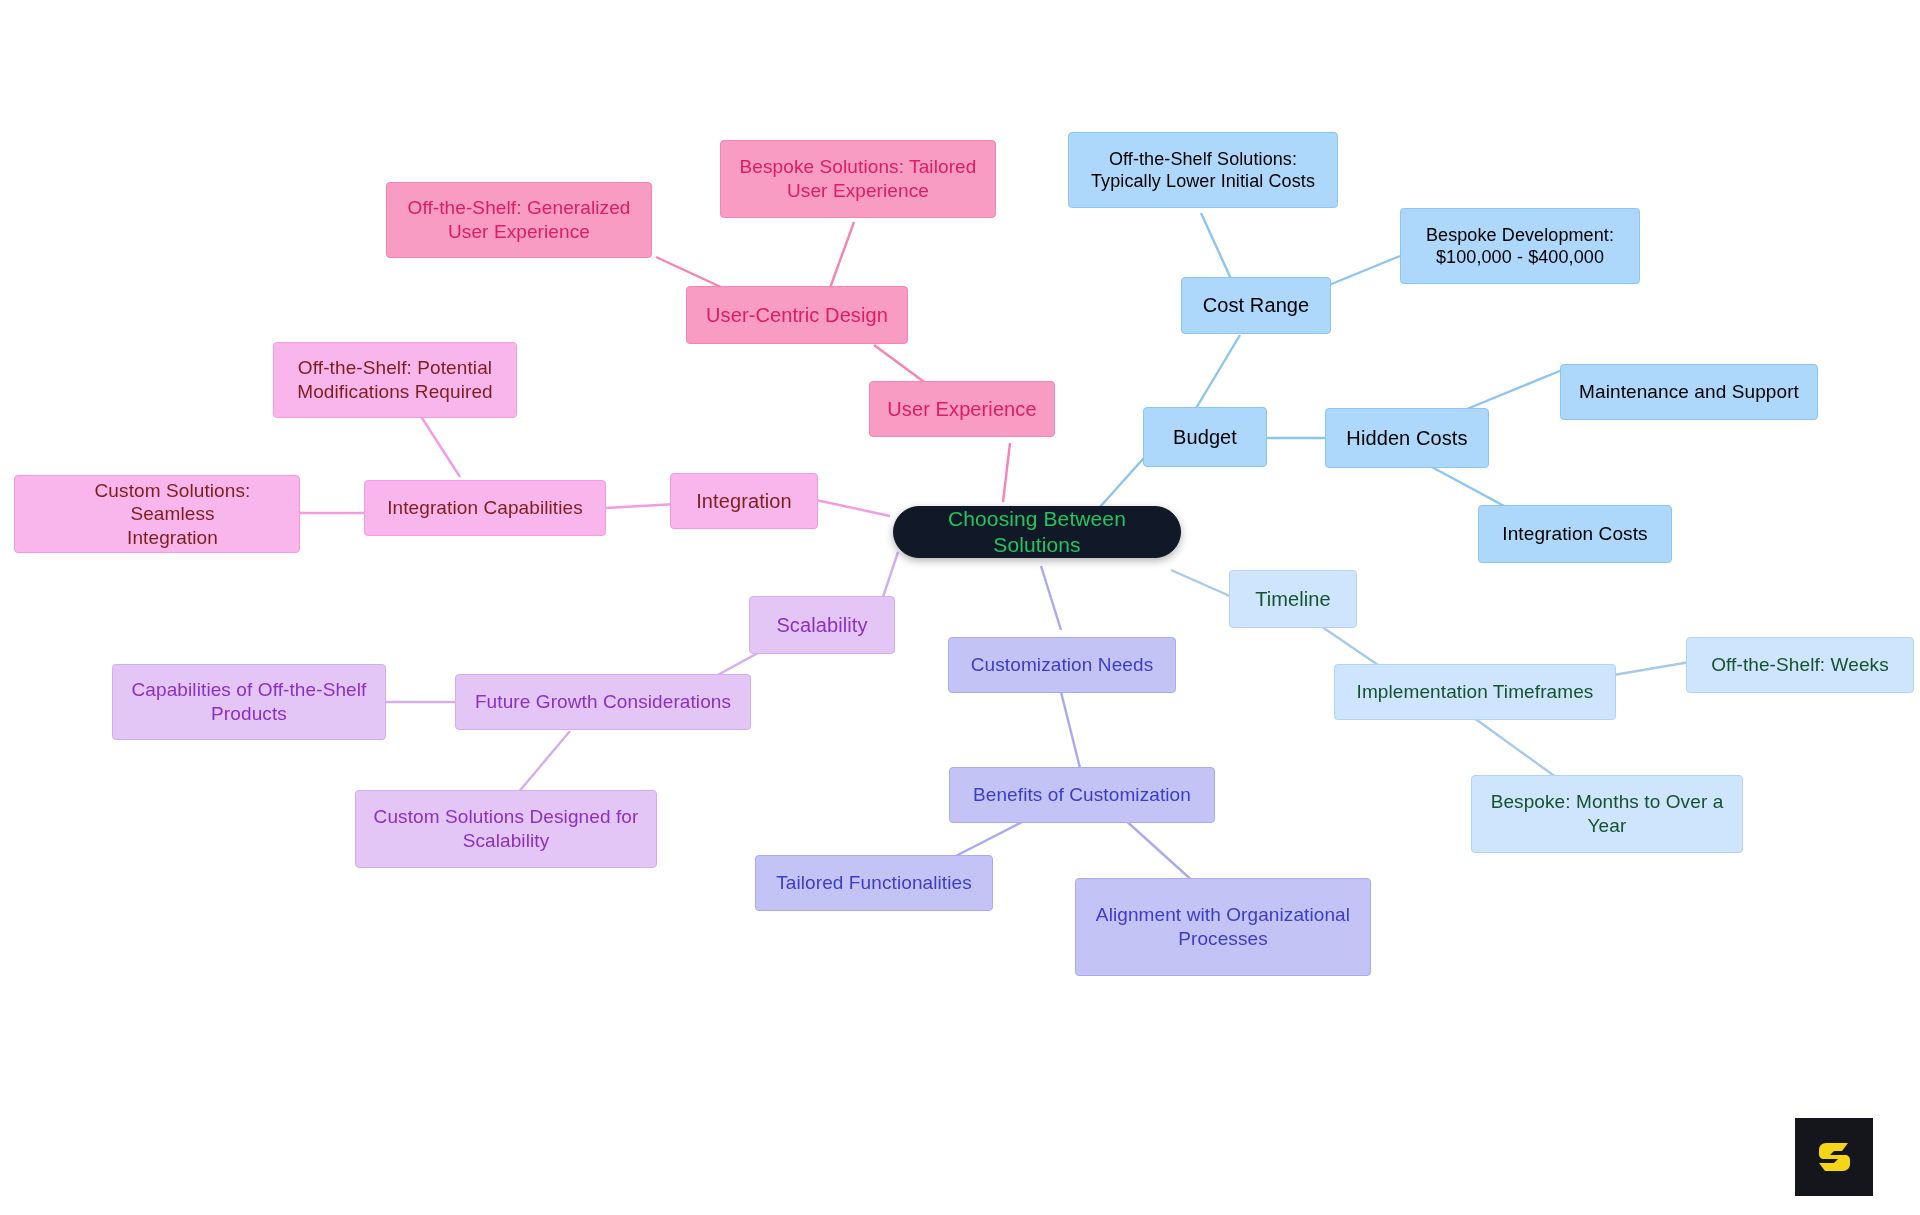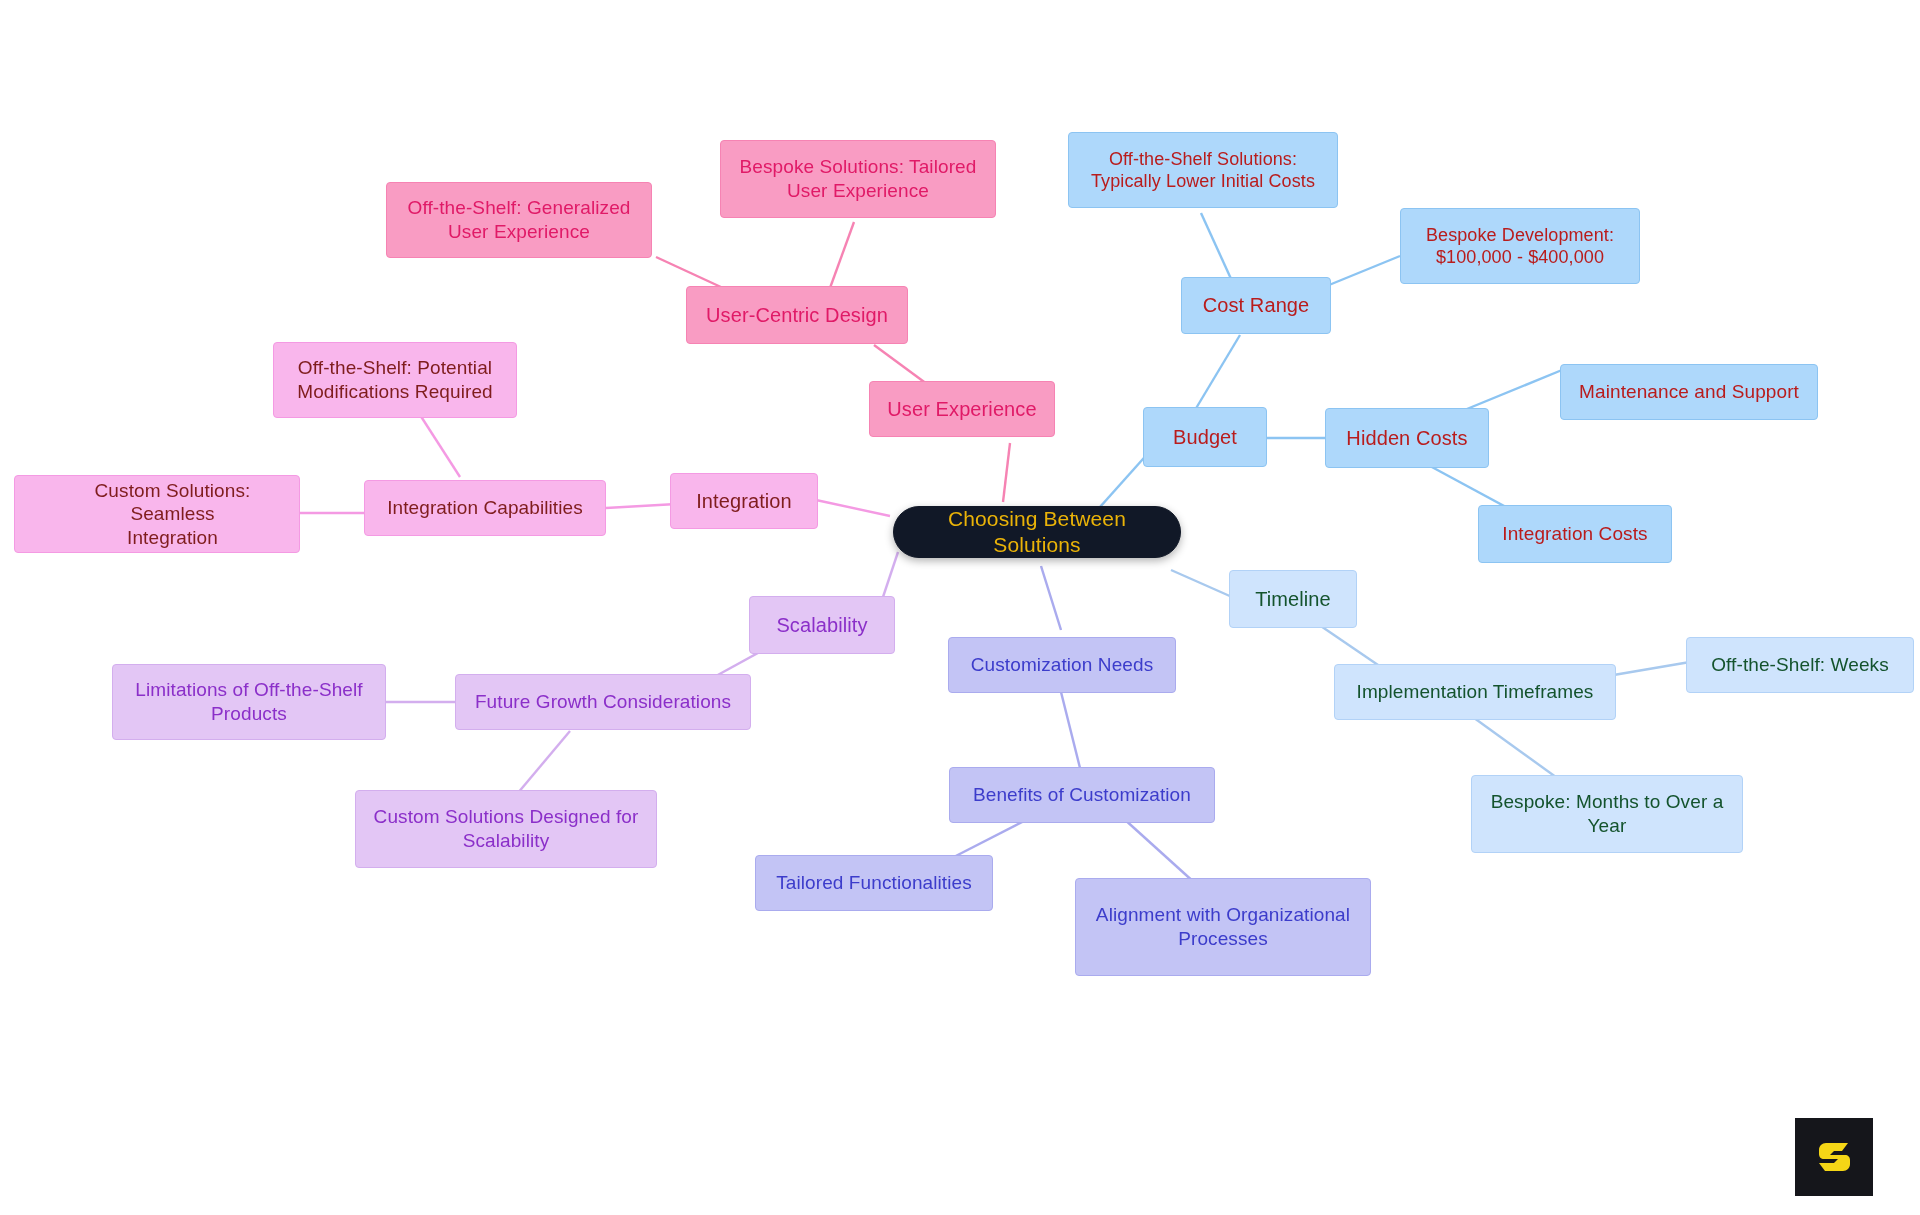--- a/index.html
+++ b/index.html
@@ -31,27 +31,27 @@
     text-align: center;
     border-radius: 4px;
     border: 1px solid transparent;
     line-height: 1.24;
     padding: 6px 14px;
     white-space: pre-line;
     letter-spacing: 0.1px;
   }
   .node.root {
     background: #111827;
-    color: #eab308;
+    color: #22c55e;
     border-color: #111827;
     border-radius: 30px;
     font-size: 21px;
     box-shadow: 0 3px 9px rgba(0,0,0,0.30);
   }
-  .node.blue      { background:#aed8fb; border-color:#8cc4f2; color:#b91c1c; }
+  .node.blue      { background:#aed8fb; border-color:#8cc4f2; color:#000000; }
   .node.lightblue { background:#cfe4fd; border-color:#b2d2f7; color:#14532d; }
   .node.indigo    { background:#c3c4f5; border-color:#aaabee; color:#3c3ccb; }
   .node.violet    { background:#e3c6f5; border-color:#d3aeee; color:#8b2fc9; }
   .node.magenta   { background:#f9b6ec; border-color:#f49ae3; color:#7f1d1d; }
   .node.pink      { background:#f99cc3; border-color:#f683b3; color:#e01a67; }
 
   .logo {
     position: absolute;
     background: #15161b;
     display: flex;
@@ -120,21 +120,21 @@
 Year</div>
 
   <div class="node indigo" style="left:948px; top:637px; width:228px; height:56px; font-size:19px;">Customization Needs</div>
   <div class="node indigo" style="left:949px; top:767px; width:266px; height:56px; font-size:19px;">Benefits of Customization</div>
   <div class="node indigo" style="left:755px; top:855px; width:238px; height:56px; font-size:19px;">Tailored Functionalities</div>
   <div class="node indigo" style="left:1075px; top:878px; width:296px; height:98px; font-size:19px;">Alignment with Organizational
 Processes</div>
 
   <div class="node violet" style="left:749px; top:596px; width:146px; height:58px; font-size:20px;">Scalability</div>
   <div class="node violet" style="left:455px; top:674px; width:296px; height:56px; font-size:19px;">Future Growth Considerations</div>
-  <div class="node violet" style="left:112px; top:664px; width:274px; height:76px; font-size:19px;">Limitations of Off-the-Shelf
+  <div class="node violet" style="left:112px; top:664px; width:274px; height:76px; font-size:19px;">Capabilities of Off-the-Shelf
 Products</div>
   <div class="node violet" style="left:355px; top:790px; width:302px; height:78px; font-size:19px;">Custom Solutions Designed for
 Scalability</div>
 
   <div class="node magenta" style="left:670px; top:473px; width:148px; height:56px; font-size:20px;">Integration</div>
   <div class="node magenta" style="left:364px; top:480px; width:242px; height:56px; font-size:19px;">Integration Capabilities</div>
   <div class="node magenta" style="left:14px; top:475px; width:286px; height:78px; font-size:19px;padding-left:45px;">Custom Solutions: Seamless
 Integration</div>
   <div class="node magenta" style="left:273px; top:342px; width:244px; height:76px; font-size:19px;">Off-the-Shelf: Potential
 Modifications Required</div>

